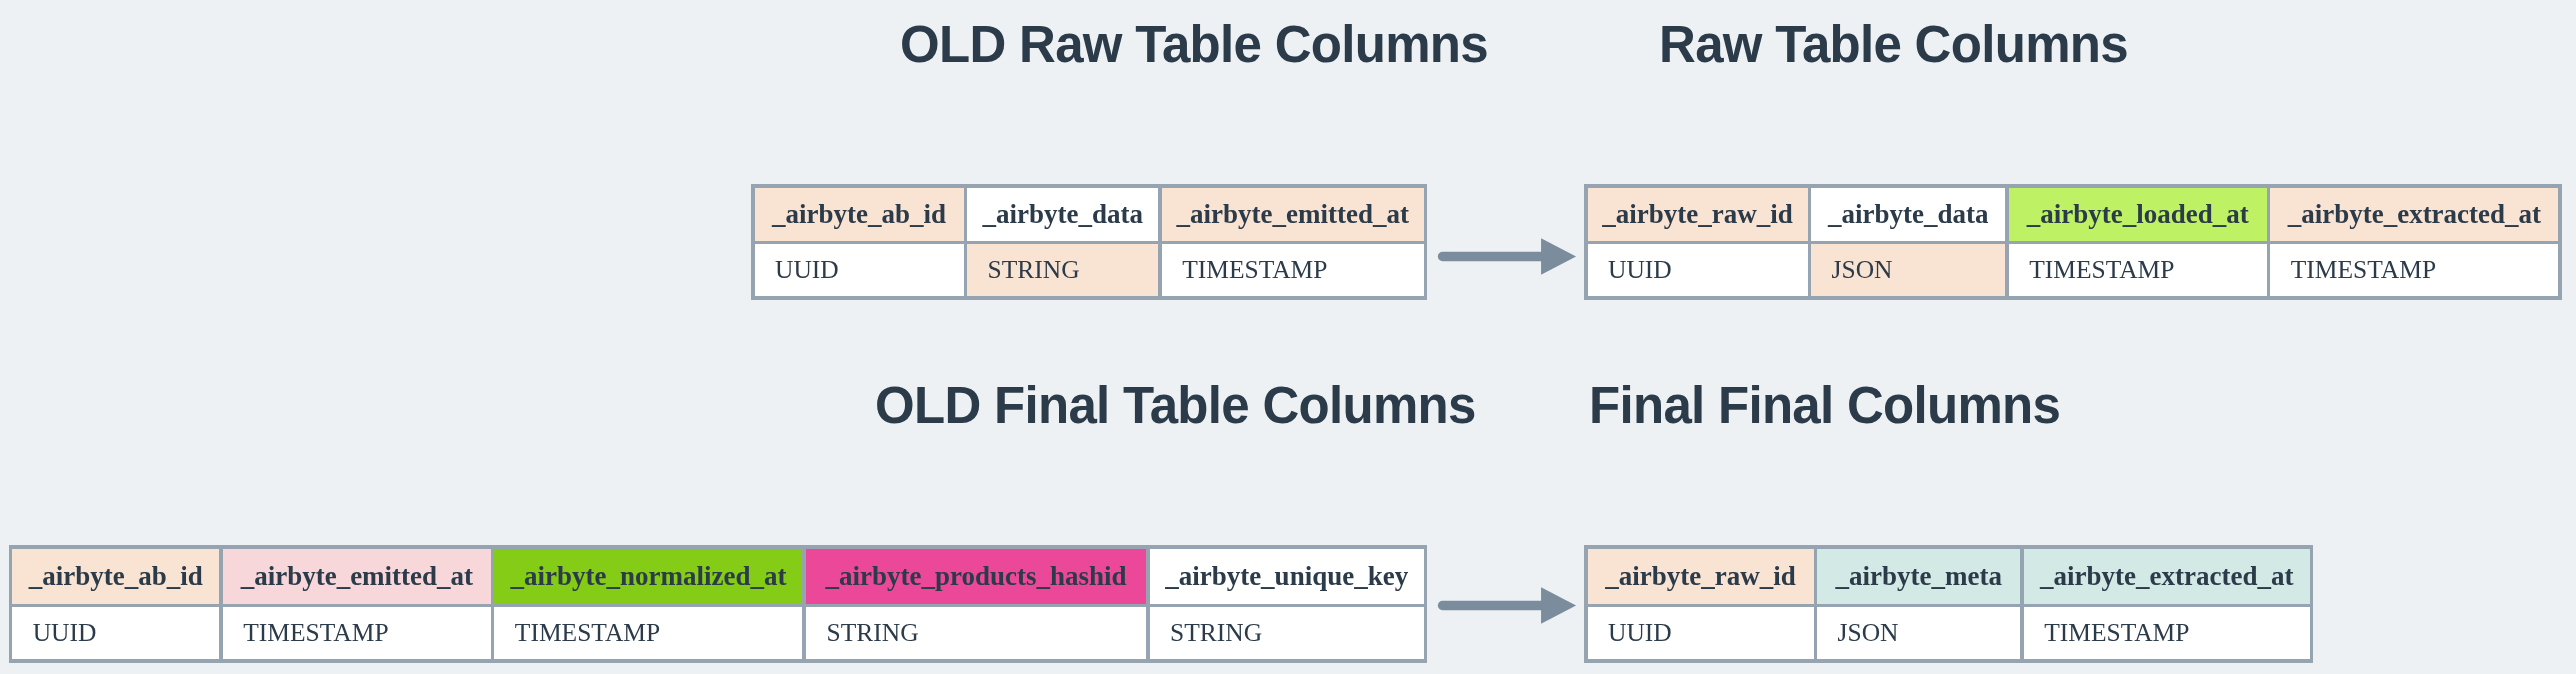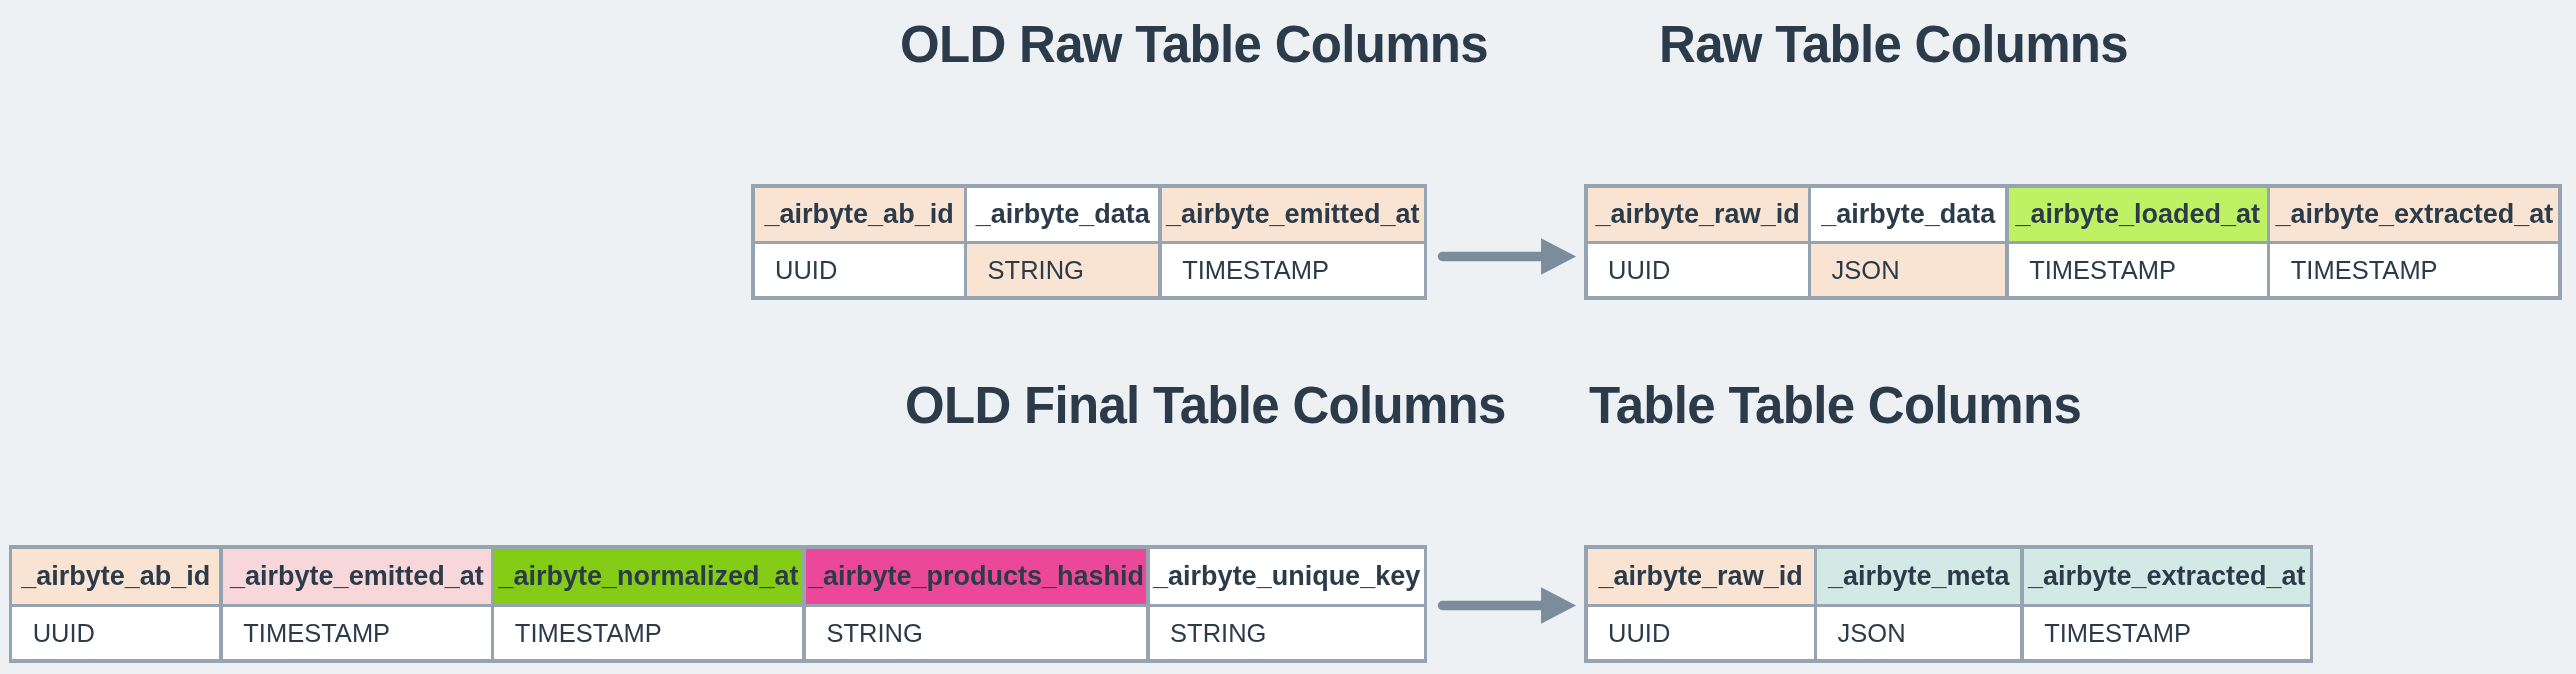--- a/index.html
+++ b/index.html
@@ -24,29 +24,30 @@
     position: absolute;
     font-size: 51px;
     font-weight: 600;
     line-height: 54px;
     letter-spacing: -0.7px;
     white-space: nowrap;
     color: var(--text);
   }
   #title_old_raw   { left: 900px; top: 17.5px;  }
   #title_raw       { left: 1659px; top: 17.5px;  }
-  #title_old_final { left: 905px; top: 379px; }
+  #title_old_final { left: 875px; top: 379px; }
   #title_final     { left: 1589px; top: 379px; }
 
   .tbl {
     position: absolute;
     display: grid;
     gap: 3.6px;
     padding: 3.6px;
     background: var(--border);
+    font-family: Liberation Serif, serif;
   }
   .cell {
     display: flex;
     align-items: center;
     background: #fff;
     overflow: hidden;
     white-space: nowrap;
   }
   .cell.header {
     justify-content: center;
@@ -70,21 +71,21 @@
 <body>
 
 <div class="canvas">
 
   <div class="title" id="title_old_raw">OLD Raw Table Columns</div>
 
   <div class="title" id="title_raw">Raw Table Columns</div>
 
   <div class="title" id="title_old_final">OLD Final Table Columns</div>
 
-  <div class="title" id="title_final">Table Table Columns</div>
+  <div class="title" id="title_final">Final Final Columns</div>
 
   <div class="tbl" id="tbl_old_raw" style="left: 751px; top: 184px; grid-template-columns: 209px 191px 262px; grid-template-rows: 53px 52px;">
       <div class="cell header" style="background: rgb(249, 227, 211);">_airbyte_ab_id</div>
       <div class="cell header" style="background: rgb(255, 255, 255);">_airbyte_data</div>
       <div class="cell header" style="background: rgb(249, 227, 211);">_airbyte_emitted_at</div>
       <div class="cell value" style="background: rgb(255, 255, 255);">UUID</div>
       <div class="cell value" style="background: rgb(249, 227, 211);">STRING</div>
       <div class="cell value" style="background: rgb(255, 255, 255);">TIMESTAMP</div>
     </div>
 

